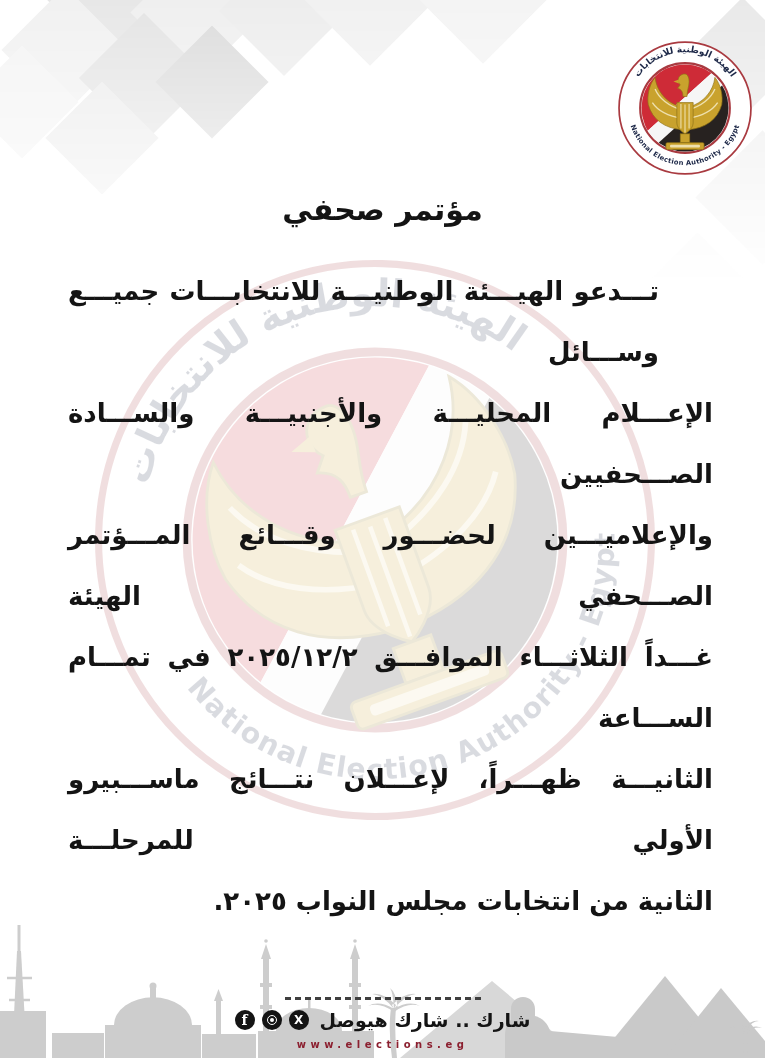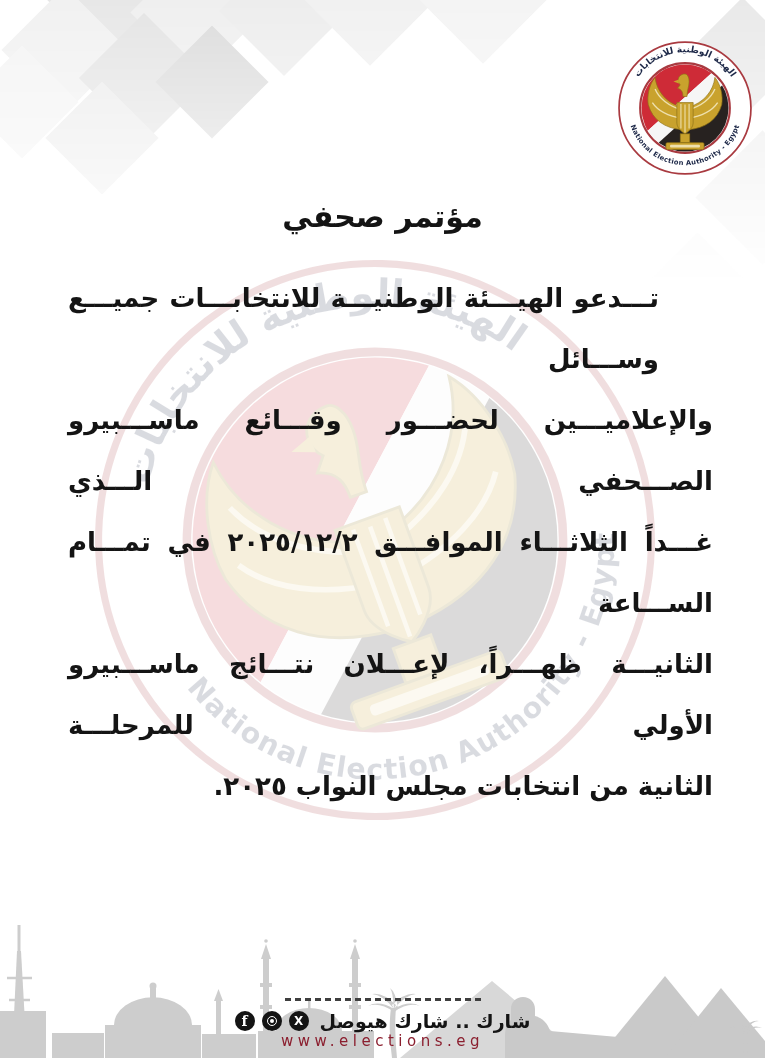--- a/index.html
+++ b/index.html
@@ -15,21 +15,21 @@
   
   .logo-box{position:absolute;top:40px;right:12px;width:136px;height:136px;z-index:6;}
   .logo-box svg{width:100%;height:100%;}
 
   
   .watermark{position:absolute;top:255px;left:90px;width:570px;height:570px;opacity:0.16;transform:rotate(-20deg);z-index:2;}
   .watermark svg{width:100%;height:100%;}
 
   
   .content{position:absolute;top:186px;right:52px;left:52px;z-index:5;direction:rtl;color:var(--text-black);}
-  .title{font-size:30px;font-weight:bold;text-align:center;margin:7px;padding:6px 0 0 0;}
+  .title{font-size:30px;font-weight:bold;text-align:center;margin:0;padding:6px 0 0 0;}
   .para1{margin-top:34px;}
   .line{font-size:26px;font-weight:bold;line-height:61px;white-space:nowrap;}
   .line.just{text-align:justify;text-align-last:justify;white-space:normal;margin-left:16px;}
   .line.indent{padding-right:54px;}
   .line.right{text-align:right;}
 
   
   .skyline{position:absolute;left:0;bottom:0;width:765px;height:175px;z-index:3;}
 
   
@@ -37,21 +37,21 @@
   .dashes{width:196px;height:3px;margin-bottom:9px;
     background:repeating-linear-gradient(90deg,#3f3f3f 0 6px,transparent 6px 10px);}
   .social-row{display:flex;direction:ltr;align-items:center;gap:7px;}
   .sicon{width:20px;height:20px;border-radius:50%;background:#141414;color:#fff;display:flex;
     align-items:center;justify-content:center;font-weight:bold;font-size:12px;position:relative;}
   .sicon.fb{font-size:14px;font-family:"DejaVu Serif",serif;}
   .sicon.ig::before{content:"";position:absolute;inset:5px;border:1.6px solid #fff;border-radius:5px;}
   .sicon.ig::after{content:"";position:absolute;width:4px;height:4px;border-radius:50%;background:#fff;
     left:50%;top:50%;transform:translate(-50%,-50%);}
   .slogan{font-size:19px;font-weight:bold;color:#141414;direction:rtl;margin-left:4px;}
-  .website{margin-top:0;font-size:15px;font-weight:normal;letter-spacing:4.5px;direction:ltr;
+  .website{margin-top:8px;font-size:10px;font-weight:bold;letter-spacing:4.5px;direction:ltr;
     color:var(--website-red);}
 </style>
 </head>
 <body>
 
 <div class="page">
 
   <div class="diamonds">
     <div class="diamond" style="left:55px;top:-70px;width:110px;height:110px;background:#e7e7e7;"></div>
     <div class="diamond" style="left:150px;top:-35px;width:95px;height:95px;background:#efefef;"></div>
@@ -158,21 +158,22 @@
   <div class="logo-box">
     <svg viewBox="0 0 200 200">
         <use href="#nea-emblem"></use>
       </svg>
   </div>
 
   <div class="content">
     <h1 class="title">مؤتمر صحفي</h1>
     <div class="para1">
       <div class="line just indent">تـــدعو الهيـــئة الوطنيـــة للانتخابـــات جميـــع وســـائل</div>
-      <div class="line just">والإعلاميـــين لحضـــور وقـــائع ماســـبيرو الصـــحفي الـــذي</div>
+      <div class="line just">الإعـــلام المحليـــة والأجنبيـــة والســـادة الصـــحفيين</div>
+      <div class="line just">والإعلاميـــين لحضـــور وقـــائع المـــؤتمر الصـــحفي الهيئة</div>
       <div class="line just">غـــداً الثلاثـــاء الموافـــق ٢٠٢٥/١٢/٢ في تمـــام الســـاعة</div>
       <div class="line just">الثانيـــة ظهـــراً، لإعـــلان نتـــائج ماســـبيرو الأولي للمرحلـــة</div>
       <div class="line right">الثانية من انتخابات مجلس النواب ٢٠٢٥.</div>
     </div>
 
   </div>
 
   <div class="footer">
     <div class="dashes"></div>
     <div class="social-row">

